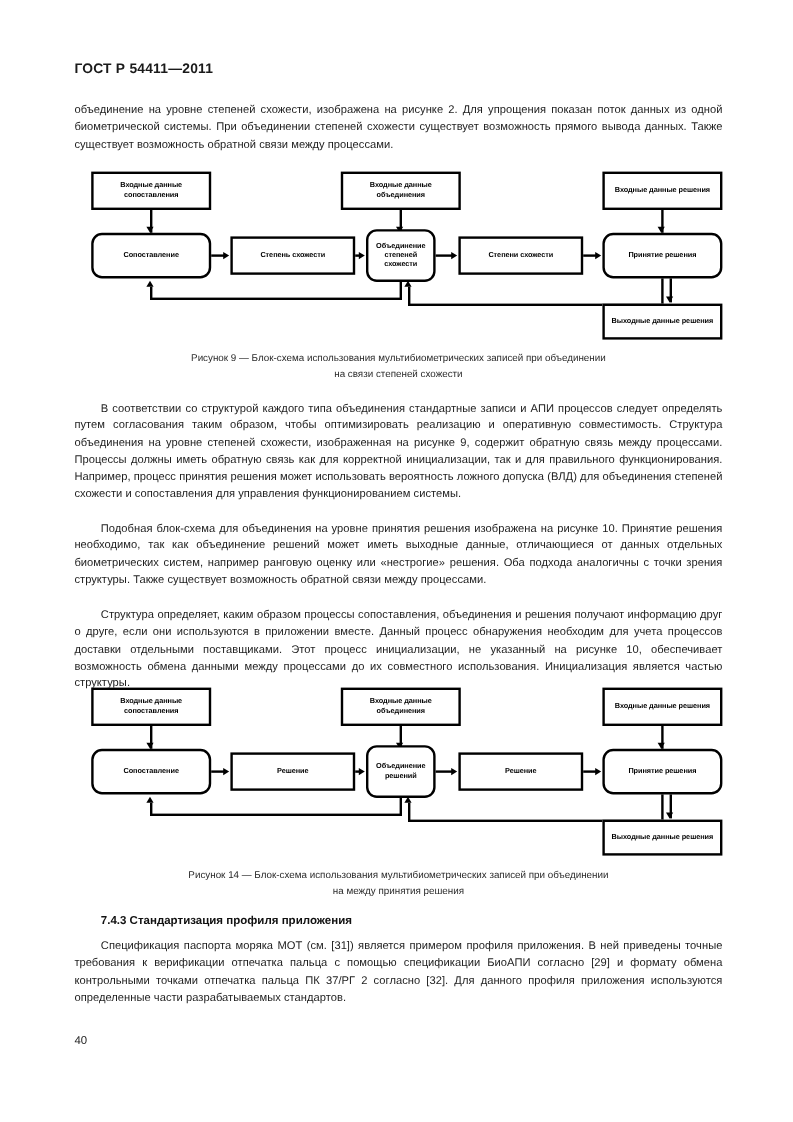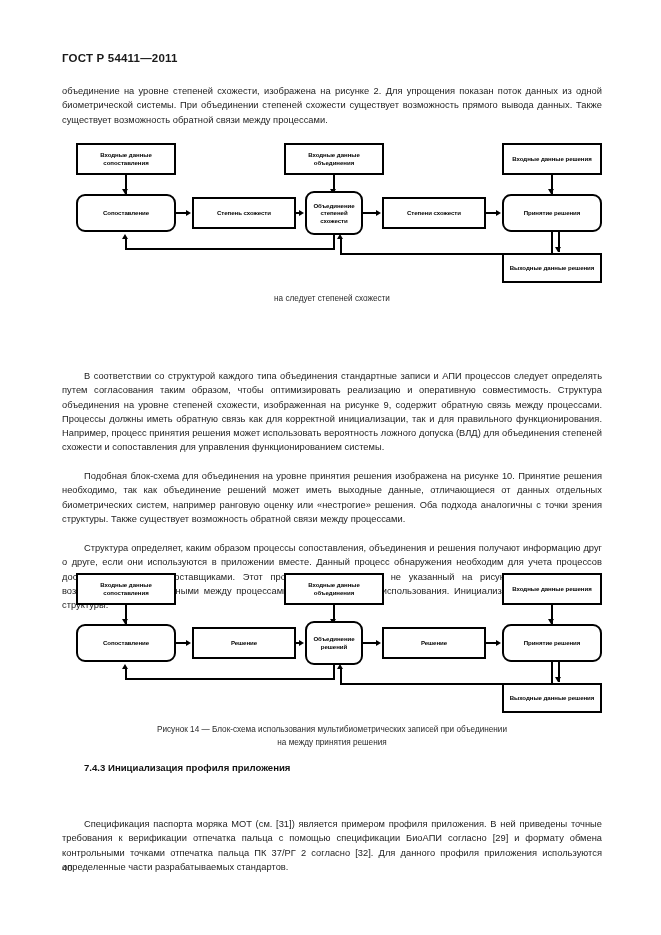--- a/index.html
+++ b/index.html
@@ -37,21 +37,21 @@
     width: 540px;
   }
   p.body-text {
     margin: 0;
     font-size: 9.3px;
     line-height: 14.3px;
     text-align: justify;
     color: #1d1d1d;
     letter-spacing: 0.02px;
   }
-  p.body-text.indent { text-indent: 22px; margin-top: 36px; }
+  p.body-text.indent { text-indent: 22px; }
   .caption {
     font-size: 8.2px;
     line-height: 12.5px;
     text-align: center;
     color: #2a2a2a;
     width: 540px;
   }
   .section-head {
     font-size: 9.6px;
     font-weight: bold;
@@ -171,21 +171,22 @@
     <div class="dg-line dg-h" style="left:278px; top:110px; width:213px;"></div>
     <div class="dg-line dg-v" style="left:278px; top:96px; height:15px;"></div>
     <div class="dg-arrow-up" style="left:275px; top:91px;"></div>
 
     <div class="dg-line dg-v" style="left:496px; top:89px; height:20px;"></div>
     <div class="dg-arrow-down" style="left:493px; top:104px;"></div>
     <div class="dg-box" style="left:440px; top:110px; width:100px; height:30px;">Выходные данные решения</div>
   </div>
 
   <div class="content" style="top:293px;">
-    <div class="caption">на следует степеней схожести</div>
+    <div class="caption">Рисунок 9 — Блок-схема использования мультибиометрических записей при объединении</div>
+    <div class="caption">на связи степеней схожести</div>
   </div>
 
   <div class="content" style="top:333px;">
     <p class="body-text indent">В соответствии со структурой каждого типа объединения стандартные записи и АПИ процессов следует определять путем согласования таким образом, чтобы оптимизировать реализацию и оперативную совместимость. Структура объединения на уровне степеней схожести, изображенная на рисунке 9, содержит обратную связь между процессами. Процессы должны иметь обратную связь как для корректной инициализации, так и для правильного функционирования. Например, процесс принятия решения может использовать вероятность ложного допуска (ВЛД) для объединения степеней схожести и сопоставления для управления функционированием системы.</p>
   </div>
 
   <div class="content" style="top:433px;">
     <p class="body-text indent">Подобная блок-схема для объединения на уровне принятия решения изображена на рисунке 10. Принятие решения необходимо, так как объединение решений может иметь выходные данные, отличающиеся от данных отдельных биометрических систем, например ранговую оценку или «нестрогие» решения. Оба подхода аналогичны с точки зрения структуры. Также существует возможность обратной связи между процессами.</p>
   </div>
 
@@ -240,21 +241,21 @@
     <div class="dg-arrow-down" style="left:493px; top:104px;"></div>
     <div class="dg-box" style="left:440px; top:110px; width:100px; height:30px;">Выходные данные решения</div>
   </div>
 
   <div class="content" style="top:724px;">
     <div class="caption">Рисунок 14 — Блок-схема использования мультибиометрических записей при объединении</div>
     <div class="caption">на между принятия решения</div>
   </div>
 
   <div class="content" style="top:762px;">
-    <p class="section-head" style="margin-left:22px;">7.4.3 Инициализация профиля приложения</p>
+    <p class="section-head" style="margin-left:22px;">7.4.3 Стандартизация профиля приложения</p>
   </div>
 
   <div class="content" style="top:781px;">
     <p class="body-text indent">Спецификация паспорта моряка МОТ (см. [31]) является примером профиля приложения. В ней приведены точные требования к верификации отпечатка пальца с помощью спецификации БиоАПИ согласно [29] и формату обмена контрольными точками отпечатка пальца ПК 37/РГ 2 согласно [32]. Для данного профиля приложения используются определенные части разрабатываемых стандартов.</p>
   </div>
 
   <div class="page-num">40</div>
 
 </div>
 

